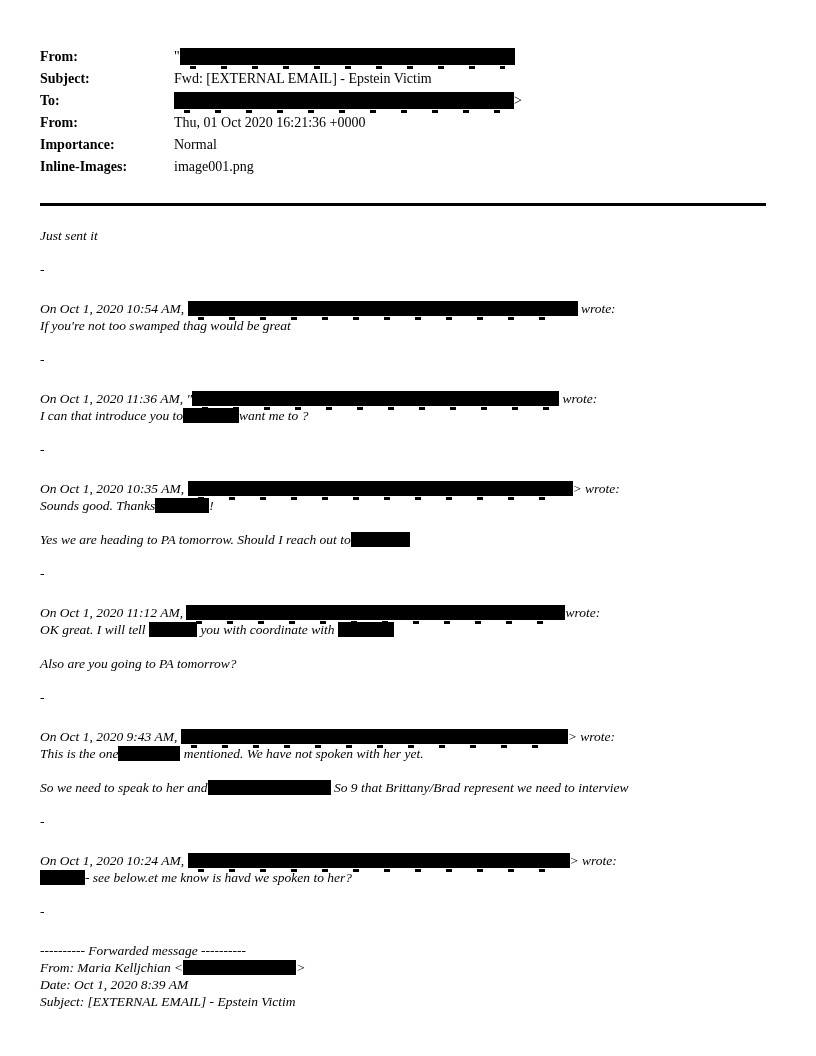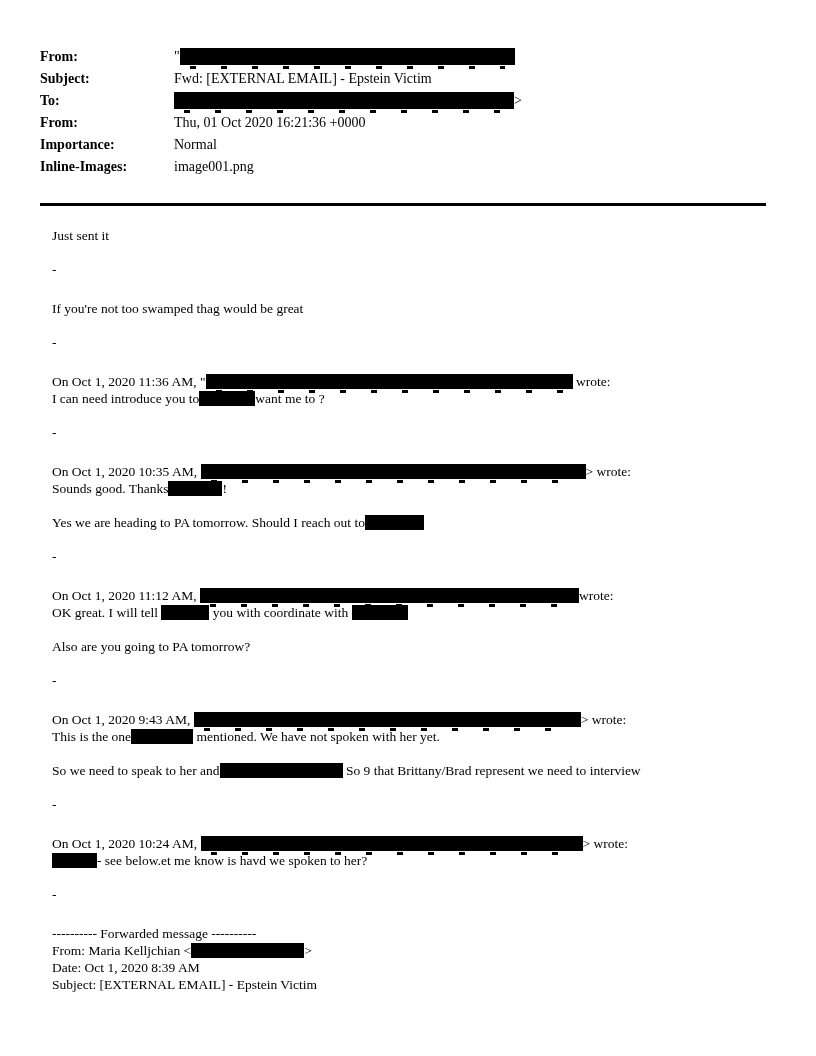--- a/index.html
+++ b/index.html
@@ -20,21 +20,21 @@
   .r{display:inline-block;background:#000;height:15px;vertical-align:text-bottom;position:relative;}
   .hdr-value .r{height:17px;vertical-align:middle;margin-top:-2px;}
   .r.d::after{
     content:"";position:absolute;left:10px;right:10px;bottom:-4px;height:3px;
     background:repeating-linear-gradient(90deg,#000 0 6px,transparent 6px 31px);
   }
   
   .divider{height:3px;background:#000;margin-top:25px;}
   
   .bodytext{margin-top:21px;font-size:13.5px;}
-  .para{margin:0 12px 17px;}
+  .para{margin:0 0 17px;font-style:italic;}
   .pre-gap{padding-top:5px;}
   .line{line-height:17px;}
 </style>
 </head>
 <body>
 
 <div class="page">
   <div class="header">
       <div class="hdr-row"><span class="hdr-label">From:</span><span class="hdr-value"><span class="txt">"</span><span class="r d" style="width: 335px;"></span></span></div>
       <div class="hdr-row"><span class="hdr-label">Subject:</span><span class="hdr-value"><span class="txt">Fwd: [EXTERNAL EMAIL] - Epstein Victim</span></span></div>
@@ -45,28 +45,29 @@
     </div>
   <div class="divider"></div>
   <div class="bodytext">
       <div class="para">
         <div class="line"><span class="txt">Just sent it</span></div>
       </div>
       <div class="para">
         <div class="line"><span class="txt">-</span></div>
       </div>
       <div class="para pre-gap">
+        <div class="line"><span class="txt">On Oct 1, 2020 10:54 AM, </span><span class="r d" style="width: 390px;"></span><span class="txt"> wrote:</span></div>
         <div class="line"><span class="txt">If you're not too swamped thag would be great</span></div>
       </div>
       <div class="para">
         <div class="line"><span class="txt">-</span></div>
       </div>
       <div class="para pre-gap">
         <div class="line"><span class="txt">On Oct 1, 2020 11:36 AM, "</span><span class="r d" style="width: 367px;"></span><span class="txt"> wrote:</span></div>
-        <div class="line"><span class="txt">I can need introduce you to</span><span class="r" style="width: 56px;"></span><span class="txt">want me to ?</span></div>
+        <div class="line"><span class="txt">I can that introduce you to</span><span class="r" style="width: 56px;"></span><span class="txt">want me to ?</span></div>
       </div>
       <div class="para">
         <div class="line"><span class="txt">-</span></div>
       </div>
       <div class="para pre-gap">
         <div class="line"><span class="txt">On Oct 1, 2020 10:35 AM, </span><span class="r d" style="width: 385px;"></span><span class="txt">&gt; wrote:</span></div>
         <div class="line"><span class="txt">Sounds good. Thanks</span><span class="r" style="width: 54px;"></span><span class="txt">!</span></div>
       </div>
       <div class="para">
         <div class="line"><span class="txt">Yes we are heading to PA tomorrow. Should I reach out to</span><span class="r" style="width: 59px;"></span></div>

